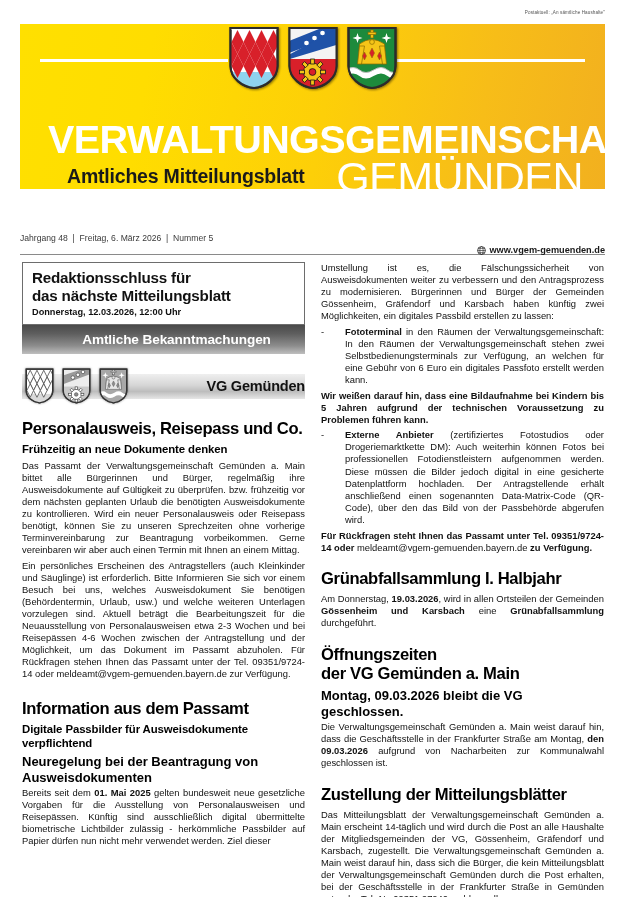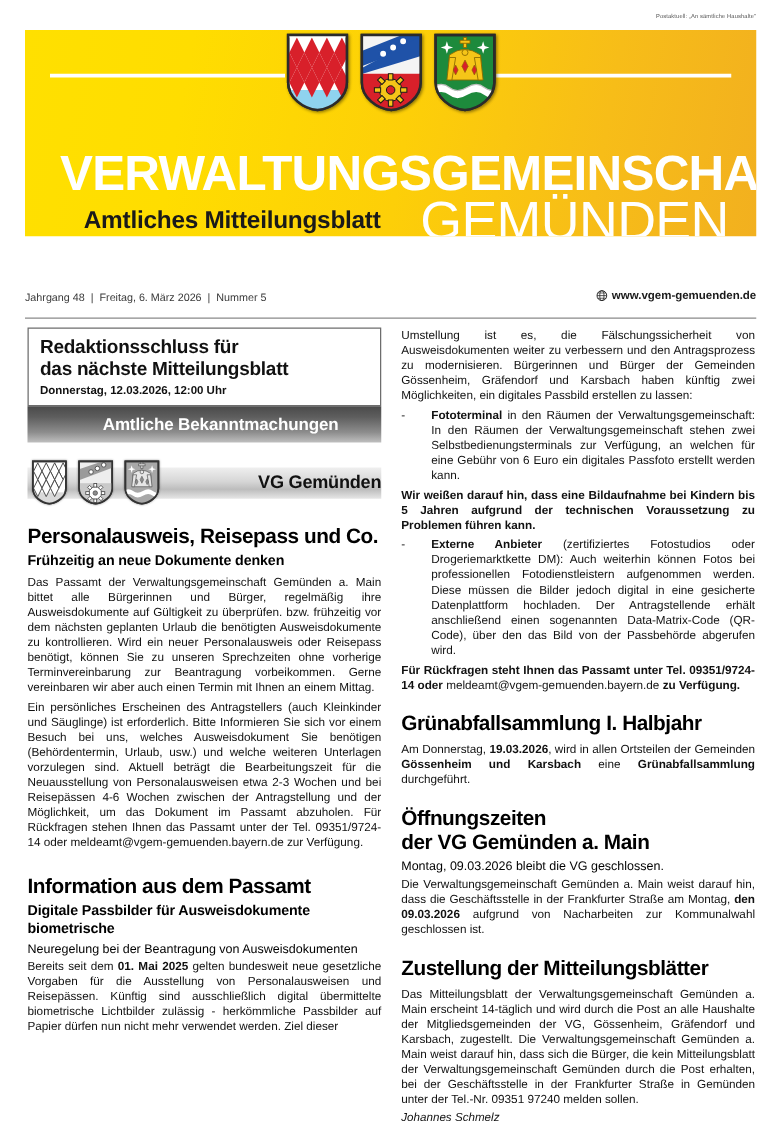--- a/index.html
+++ b/index.html
@@ -49,21 +49,21 @@
     font-size:43px; font-weight:normal; color:#ffffff; letter-spacing:-0.5px; line-height:1;
   }
 
   
   .issue-bar {
     position:absolute; left:20px; top:231px; width:585px; height:24px;
     border-bottom:1px solid #8a8a8a;
   }
   .issue-left { position:absolute; left:0; top:2px; font-size:8.6px; color:#3a3a3a; }
   .issue-right {
-    position:absolute; right:0; top:0; font-size:9.2px; font-weight:bold; color:#1a1a1a;
+    position:absolute; right:0; top:14px; font-size:9.2px; font-weight:bold; color:#1a1a1a;
     display:flex; align-items:center; gap:3px;padding-left:16px;
   }
   .globe { width:9px; height:9px; display:inline-block; }
 
   
   .col { position:absolute; top:262px; width:283px; }
   .col-left  { left:22px; }
   .col-right { left:321px; }
 
   
@@ -104,21 +104,21 @@
   
   h2.art-title {
     font-size:16.6px; font-weight:bold; color:#000;
     line-height:1.14; letter-spacing:-.35px; margin-bottom:4px;
   }
   h3.art-sub {
     font-size:11.4px; font-weight:bold; color:#000;
     line-height:1.2; margin-bottom:3px; letter-spacing:-.1px;
   }
   h4.art-sub2 {
-    font-size:10px; font-weight:normal; color:#000;
+    font-size:13px; font-weight:bold; color:#000;
     line-height:1.25; margin-bottom:1px;
   }
   p.body {
     font-size:9.4px; color:#111; line-height:1.28;
     text-align:justify; text-justify:inter-word; margin-bottom:3.5px;
     hyphens:none;
   }
   p.body b { font-weight:bold; }
   p.body.bold-all { font-weight:bold; }
   p.sig { font-size:9.3px; font-style:italic; color:#111; line-height:1.3; text-align:left; }
@@ -396,21 +396,21 @@
     </div>
 
     <h2 class="art-title">Personalausweis, Reisepass und Co.</h2>
     <h3 class="art-sub">Frühzeitig an neue Dokumente denken</h3>
     <p class="body">Das Passamt der Verwaltungsgemeinschaft Gemünden a. Main bittet alle Bürgerinnen und Bürger, regelmäßig ihre Ausweisdokumente auf Gültigkeit zu überprüfen. bzw. frühzeitig vor dem nächsten geplanten Urlaub die benötigten Ausweisdokumente zu kontrollieren. Wird ein neuer Personalausweis oder Reisepass benötigt, können Sie zu unseren Sprechzeiten ohne vorherige Terminvereinbarung zur Beantragung vorbeikommen. Gerne vereinbaren wir aber auch einen Termin mit Ihnen an einem Mittag.</p>
     <p class="body">Ein persönliches Erscheinen des Antragstellers (auch Kleinkinder und Säuglinge) ist erforderlich. Bitte Informieren Sie sich vor einem Besuch bei uns, welches Ausweisdokument Sie benötigen (Behördentermin, Urlaub, usw.) und welche weiteren Unterlagen vorzulegen sind. Aktuell beträgt die Bearbeitungszeit für die Neuausstellung von Personalausweisen etwa 2-3 Wochen und bei Reisepässen 4-6 Wochen zwischen der Antragstellung und der Möglichkeit, um das Dokument im Passamt abzuholen. Für Rückfragen stehen Ihnen das Passamt unter der Tel. 09351/9724-14 oder meldeamt@vgem-gemuenden.bayern.de zur Verfügung.</p>
 
     <div class="gap-lg"></div>
 
     <h2 class="art-title">Information aus dem Passamt</h2>
-    <h3 class="art-sub">Digitale Passbilder für Ausweisdokumente biometrische</h3>
+    <h3 class="art-sub">Digitale Passbilder für Ausweisdokumente verpflichtend</h3>
     <h4 class="art-sub2">Neuregelung bei der Beantragung von Ausweisdokumenten</h4>
     <p class="body"><span>Bereits seit dem </span><b>01. Mai 2025</b><span> gelten bundesweit neue gesetzliche Vorgaben für die Ausstellung von Personalausweisen und Reisepässen. Künftig sind ausschließlich digital übermittelte biometrische Lichtbilder zulässig - herkömmliche Passbilder auf Papier dürfen nun nicht mehr verwendet werden. Ziel dieser</span></p>
 
   </div>
 
   <div class="col col-right">
 
     <p class="body">Umstellung ist es, die Fälschungssicherheit von Ausweisdokumenten weiter zu verbessern und den Antragsprozess zu modernisieren. Bürgerinnen und Bürger der Gemeinden Gössenheim, Gräfendorf und Karsbach haben künftig zwei Möglichkeiten, ein digitales Passbild erstellen zu lassen:</p>
 
     <ul class="dashlist">

